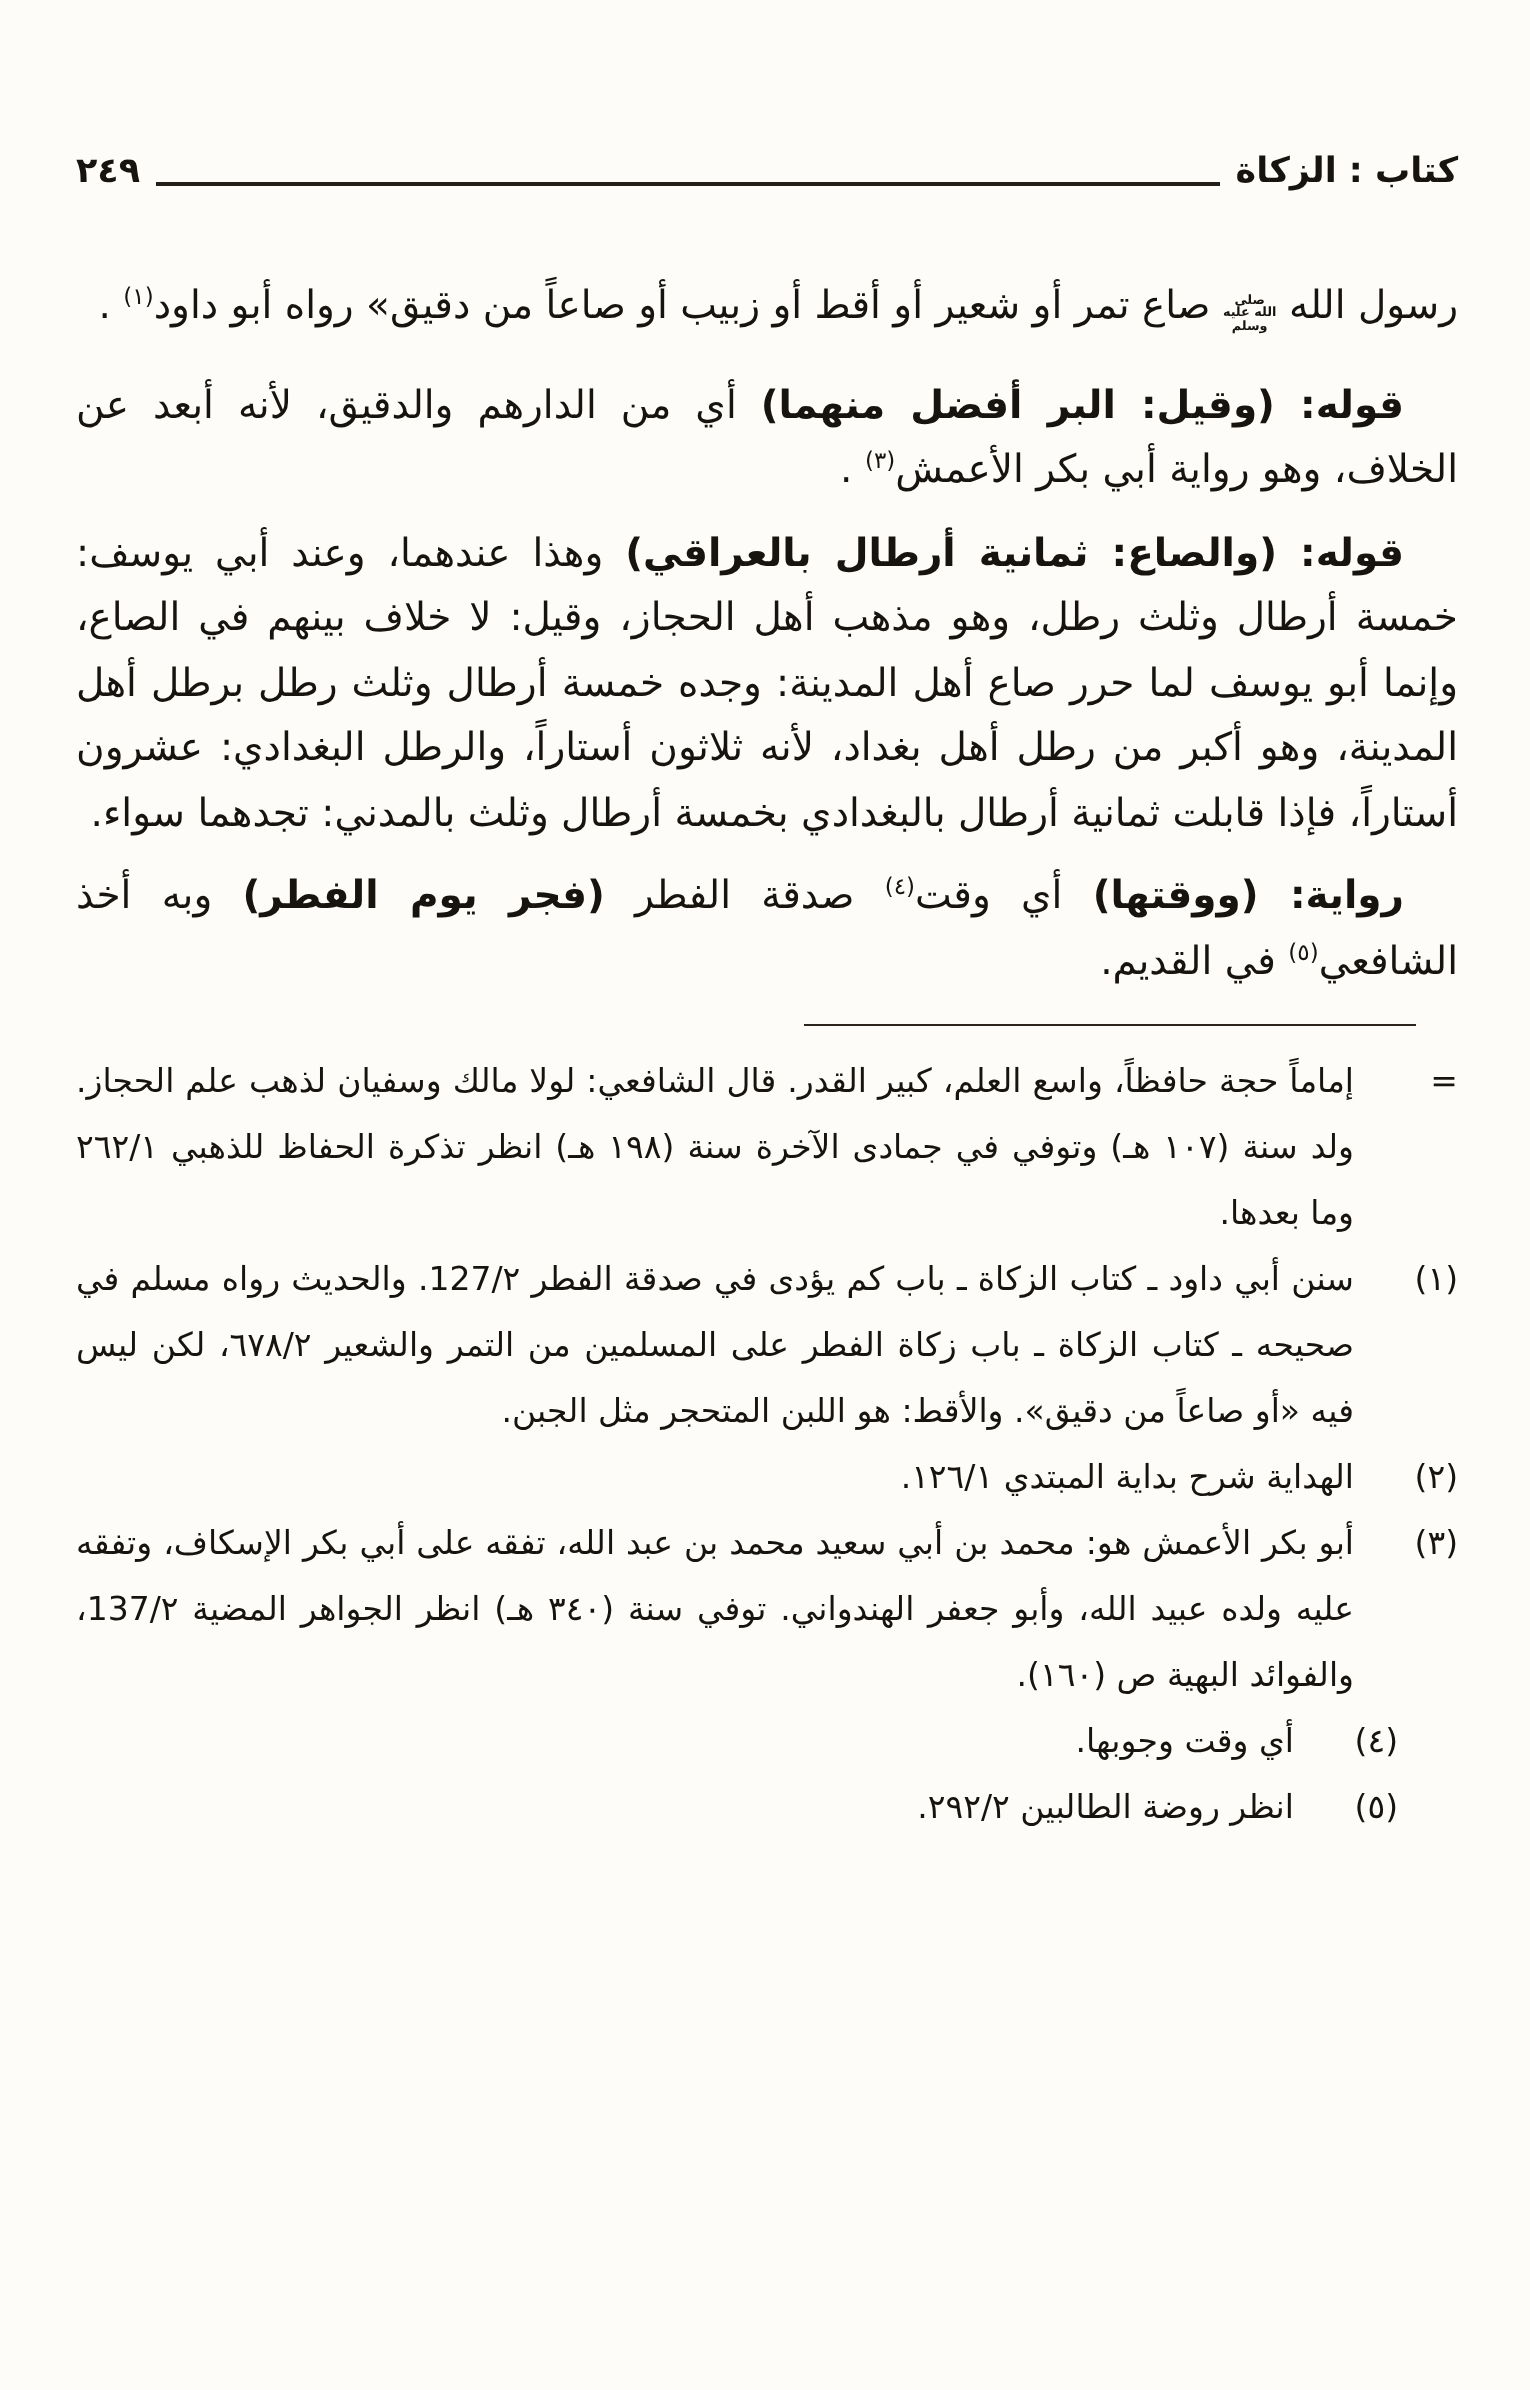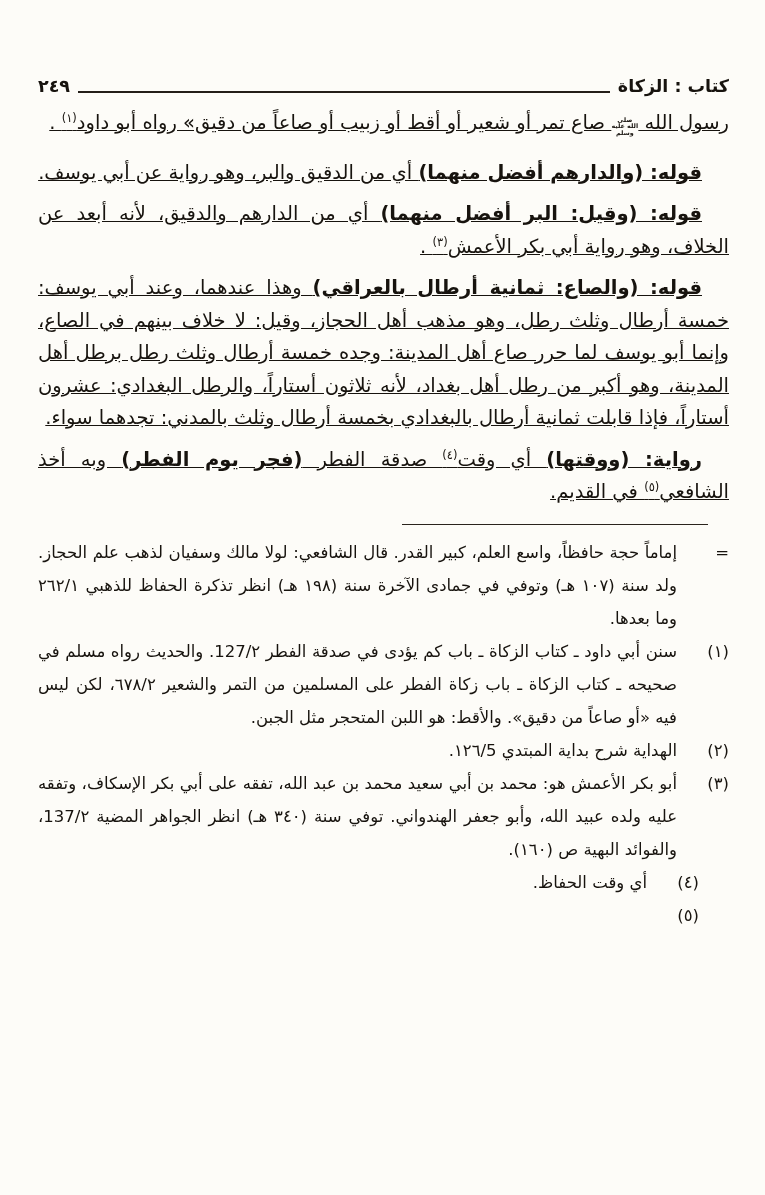--- a/index.html
+++ b/index.html
@@ -29,25 +29,24 @@
     white-space: nowrap;
   }
   .header-rule {
     flex: 1;
     height: 0;
     border-bottom: 2.3px solid #241f19;
     margin-bottom: 3px;
   }
   
   .body-text {
-    margin-top: 11px;
+    margin-top: 41px;
     font-size: 19.5px;
     line-height: 32.5px;
     text-align: justify;
-    text-decoration: underline;
   }
   .body-text p.para {
     margin: 0 0 9px 0;
     text-indent: 27px;
   }
   .body-text p.para.no-indent {
     text-indent: 0;
     margin-bottom: 17px;
   }
   .body-text b { font-weight: bold; }
@@ -100,47 +99,47 @@
 <div class="page">
 
   <header class="page-header">
     <span>كتاب : الزكاة</span>
     <span class="header-rule"></span>
     <span>٢٤٩</span>
   </header>
 
   <main class="body-text">
       <p class="para no-indent">رسول الله <span class="saw">صلى الله عليه وسلم</span> صاع تمر أو شعير أو أقط أو زبيب أو صاعاً من دقيق» رواه أبو داود<sup class="fnref">(١)</sup> .</p>
-      <p class="para"><b>قوله: (والدارهم أفضل منهما)</b> أي من الدقيق والبر، وهو رواية عن أبي يوسف.</p>
       <p class="para"><b>قوله: (وقيل: البر أفضل منهما)</b> أي من الدارهم والدقيق، لأنه أبعد عن الخلاف، وهو رواية أبي بكر الأعمش<sup class="fnref">(٣)</sup> .</p>
       <p class="para"><b>قوله: (والصاع: ثمانية أرطال بالعراقي)</b> وهذا عندهما، وعند أبي يوسف: خمسة أرطال وثلث رطل، وهو مذهب أهل الحجاز، وقيل: لا خلاف بينهم في الصاع، وإنما أبو يوسف لما حرر صاع أهل المدينة: وجده خمسة أرطال وثلث رطل برطل أهل المدينة، وهو أكبر من رطل أهل بغداد، لأنه ثلاثون أستاراً، والرطل البغدادي: عشرون أستاراً، فإذا قابلت ثمانية أرطال بالبغدادي بخمسة أرطال وثلث بالمدني: تجدهما سواء.</p>
       <p class="para"><b>رواية: (ووقتها)</b> أي وقت<sup class="fnref">(٤)</sup> صدقة الفطر <b>(فجر يوم الفطر)</b> وبه أخذ الشافعي<sup class="fnref">(٥)</sup> في القديم.</p>
     </main>
 
   <div class="fn-sep"></div>
 
   <section class="footnotes">
       <div class="fn">
         <span class="fn-m">=</span>
         <div class="fn-t">إماماً حجة حافظاً، واسع العلم، كبير القدر. قال الشافعي: لولا مالك وسفيان لذهب علم الحجاز. ولد سنة (١٠٧ هـ) وتوفي في جمادى الآخرة سنة (١٩٨ هـ) انظر تذكرة الحفاظ للذهبي ٢٦٢/١ وما بعدها.</div>
       </div>
       <div class="fn">
         <span class="fn-m">(١)</span>
         <div class="fn-t">سنن أبي داود ـ كتاب الزكاة ـ باب كم يؤدى في صدقة الفطر 127/٢. والحديث رواه مسلم في صحيحه ـ كتاب الزكاة ـ باب زكاة الفطر على المسلمين من التمر والشعير ٦٧٨/٢، لكن ليس فيه «أو صاعاً من دقيق». والأقط: هو اللبن المتحجر مثل الجبن.</div>
       </div>
       <div class="fn">
         <span class="fn-m">(٢)</span>
-        <div class="fn-t">الهداية شرح بداية المبتدي ١٢٦/5.</div>
+        <div class="fn-t">الهداية شرح بداية المبتدي ١٢٦/١.</div>
       </div>
       <div class="fn">
         <span class="fn-m">(٣)</span>
         <div class="fn-t">أبو بكر الأعمش هو: محمد بن أبي سعيد محمد بن عبد الله، تفقه على أبي بكر الإسكاف، وتفقه عليه ولده عبيد الله، وأبو جعفر الهندواني. توفي سنة (٣٤٠ هـ) انظر الجواهر المضية 137/٢، والفوائد البهية ص (١٦٠).</div>
       </div>
       <div class="fn inset">
         <span class="fn-m">(٤)</span>
-        <div class="fn-t">أي وقت الحفاظ.</div>
+        <div class="fn-t">أي وقت وجوبها.</div>
       </div>
       <div class="fn inset">
         <span class="fn-m">(٥)</span>
+        <div class="fn-t">انظر روضة الطالبين ٢٩٢/٢.</div>
       </div>
     </section>
 
 </div>
 
 </body></html>

